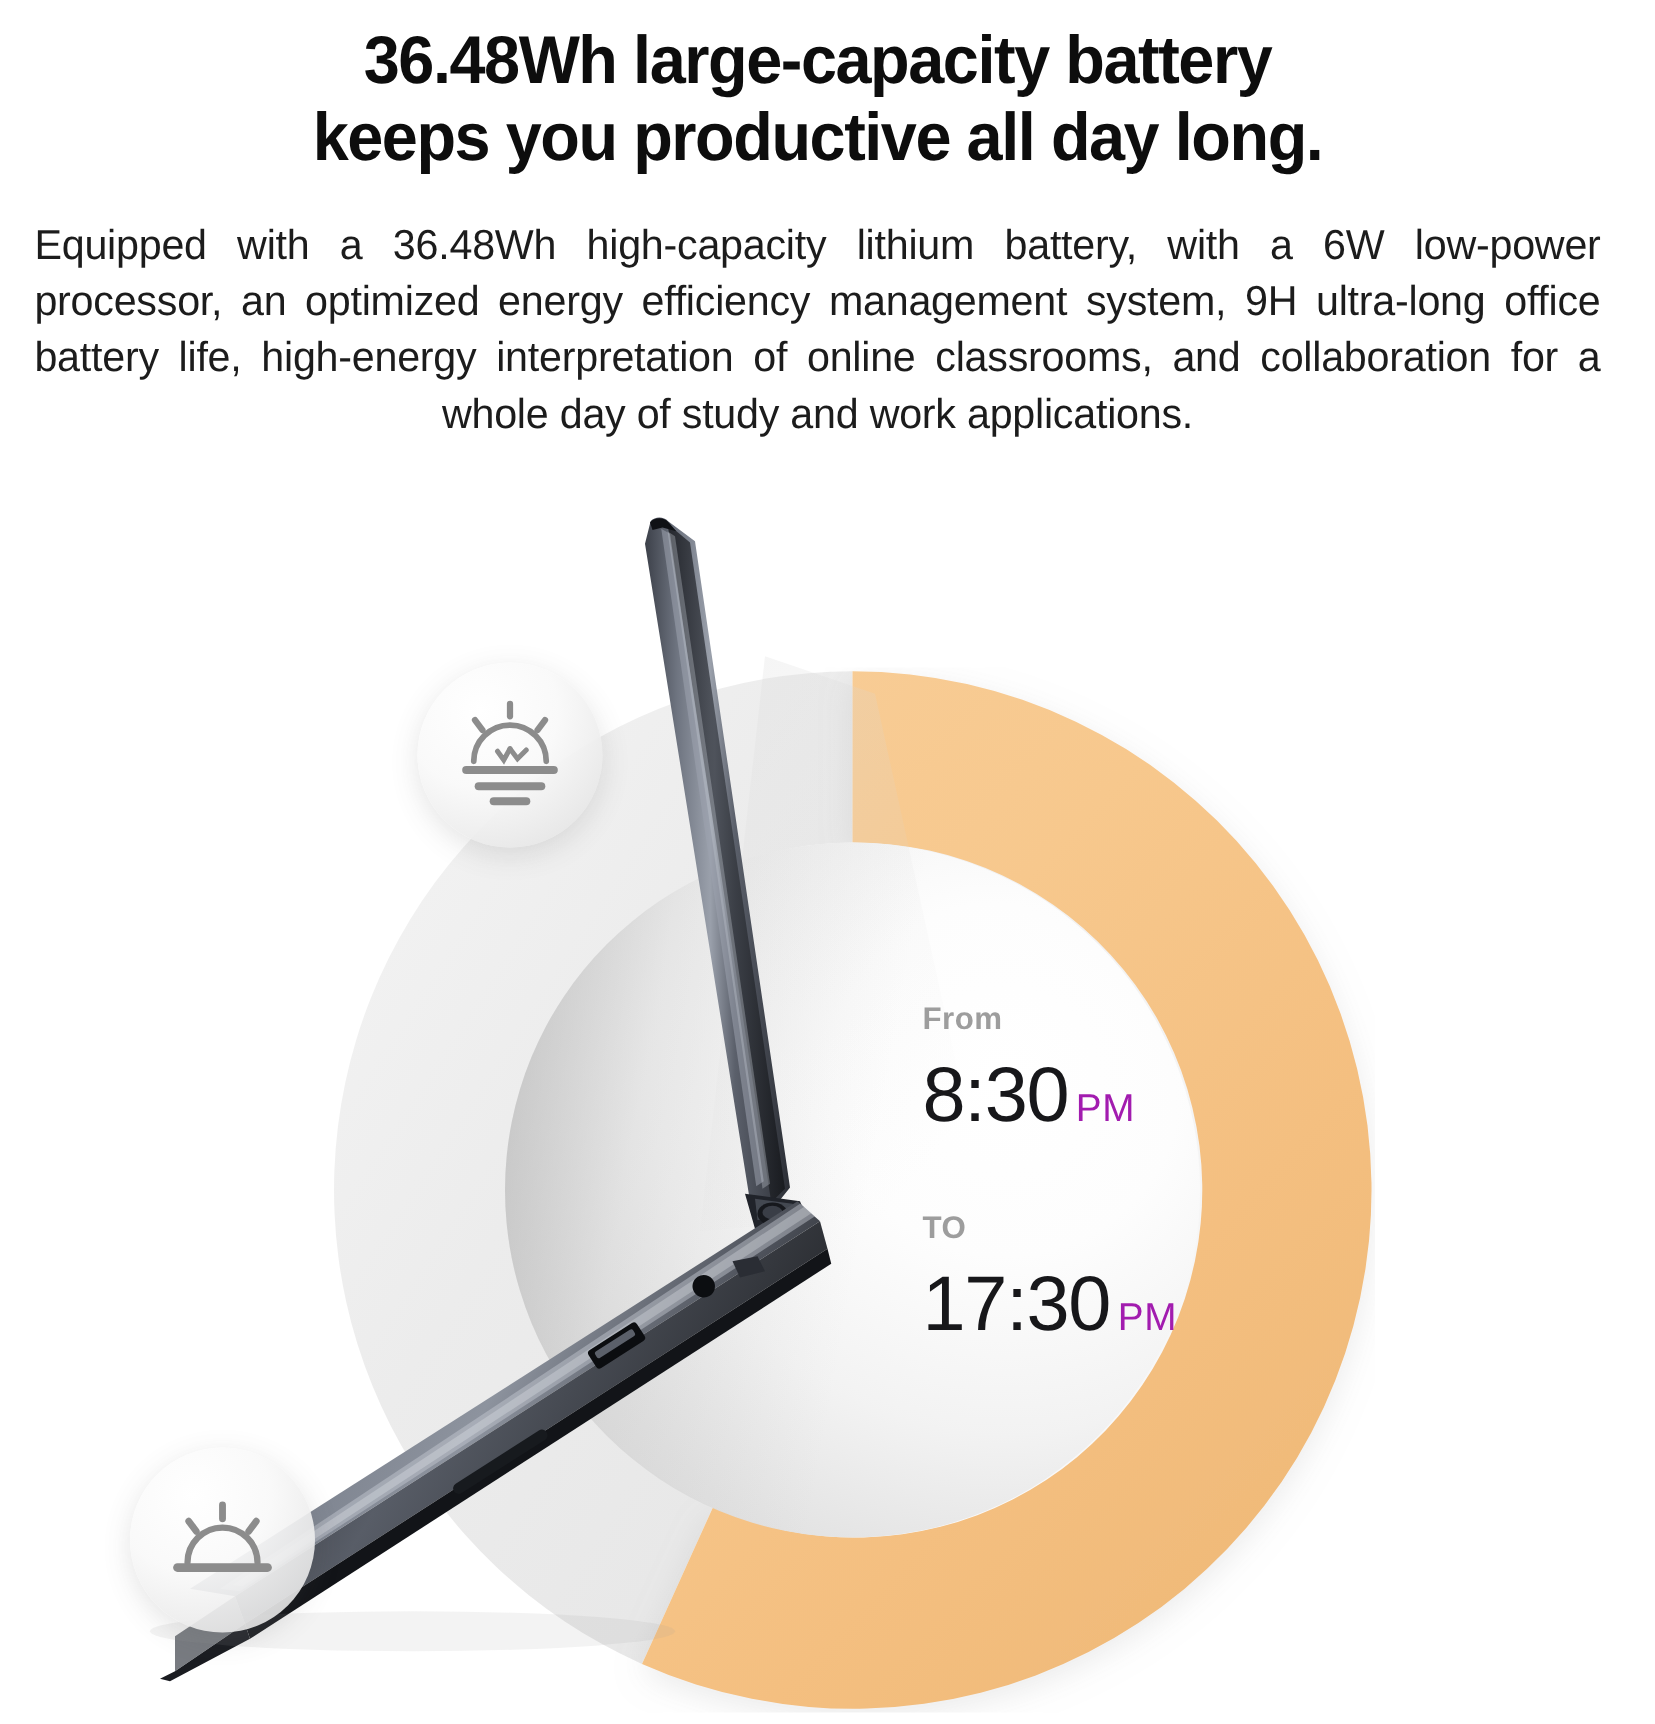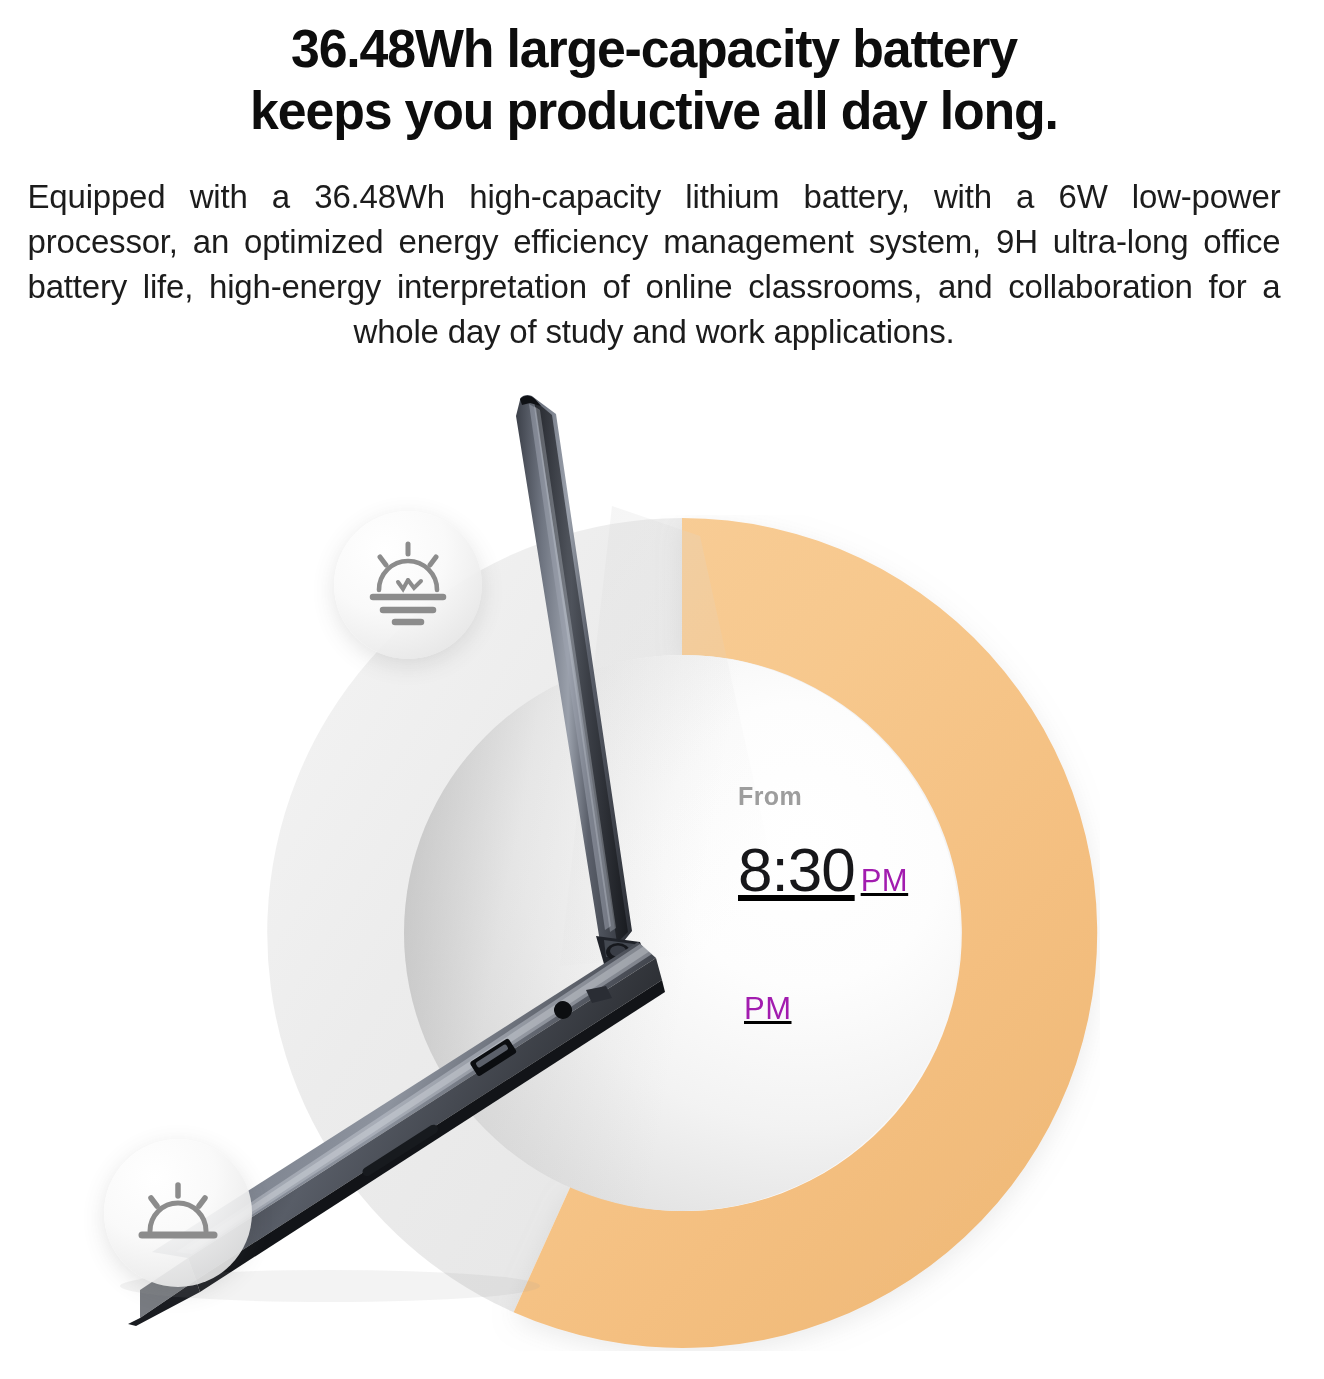--- a/index.html
+++ b/index.html
@@ -44,21 +44,21 @@
     letter-spacing: -0.2px;
     color: #1c1c1c;
     font-weight: 400;
     transform: scaleX(0.985);
     transform-origin: center top;
   }
 
   
   .hero {
     position: absolute;
-    left: 0; top: 386px;
+    left: 0; top: 405px;
     width: 1184px; height: 974px;
   }
 
   
   .ring-wrap {
     position: absolute;
     left: 264px; top: 129px;
     width: 836px; height: 836px;
   }
   .ring-svg { display: block; width: 836px; height: 836px; }
@@ -91,22 +91,21 @@
     font-size: 25px;
     font-weight: bold;
     color: #9d9d9d;
     letter-spacing: 0.4px;
     line-height: 1;
     margin: 0;
   }
   .time-row {
     display: flex;
     align-items: baseline;
-    margin-top: 30px;
-    text-decoration: underline;
+    margin-top: 18px;
   }
   .time-value {
     font-size: 62px;
     font-weight: 400;
     color: #17171a;
     letter-spacing: -1px;
     line-height: 1;
   }
   .time-suffix {
     font-size: 31px;
@@ -335,18 +334,20 @@
     </svg>
   </div>
 
   <div class="timebox">
     <p class="time-label">From</p>
     <div class="time-row">
       <span class="time-value">8:30</span>
       <span class="time-suffix">PM</span>
     </div>
     <div class="time-gap"></div>
+    <p class="time-label">TO</p>
     <div class="time-row">
+      <span class="time-value">17:30</span>
       <span class="time-suffix">PM</span>
     </div>
   </div>
 
 </div>
 
 </body></html>

